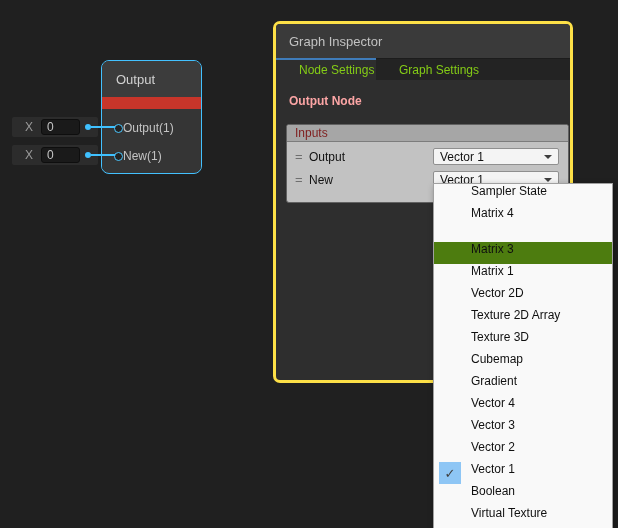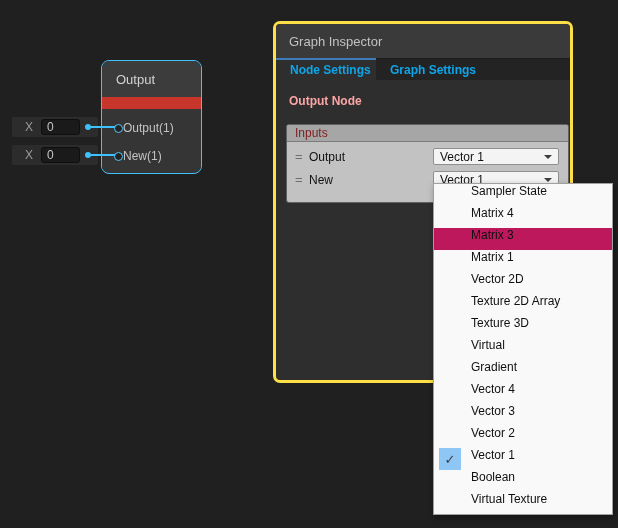--- a/index.html
+++ b/index.html
@@ -54,22 +54,22 @@
     position:absolute; left:273px; top:21px; width:300px; height:362px;
     background:#2e2e2e; border-radius:7px; border:3px solid #fde047;
     overflow:hidden;
   }
   .panel-header {
     height:34px; background:#3a3a3a; display:flex; align-items:center;
     color:#c2c2c2; font-size:13px; padding-left:13px;
   }
   .tabbar { display:flex; height:22px; background:#232323; border-top:1px solid #1c1c1c; }
   .tab {
-    height:100%; display:flex; align-items:center; padding:0 14px;
-    color:#0ea5e9; font-size:12px; position:relative; white-space:nowrap;font-weight:bold;
+    height:100%; display:flex; align-items:center; padding:0 23px;
+    color:#84cc16; font-size:12px; position:relative; white-space:nowrap;
   }
   .tab.active { background:#2e2e2e; width:100px; }
   .tab.active::before {
     content:""; position:absolute; left:0; right:0; top:-1px; height:2px;
     background:#3f7cba;
   }
   .section-title { color:#fca5a5; font-size:12px; font-weight:bold; padding:14px 0 0 13px; }
 
   .inputs-box {
     position:absolute; left:10px; top:100px; width:283px; height:79px;
@@ -97,21 +97,21 @@
     border-top:4px solid #3e3e3e;
   }
 
   
   .menu {
     position:absolute; left:433px; top:183px; width:180px;
     background:#f9f9f9; border:1px solid #a0a0a0;
     box-shadow:2px 3px 7px rgba(0,0,0,.4); z-index:10;
   }
   .menu-item { height:22px; display:flex; align-items:flex-start; }
-  .menu-item.highlighted { background:#be185d; }
+  .menu-item.highlighted { background:#4d7c0f;margin-top:14px; }
   .menu-gutter {
     width:22px; height:22px; margin-left:5px; flex:none;
     display:flex; align-items:center; justify-content:center;
     font-size:13px; color:transparent;
   }
   .menu-item.checked .menu-gutter { background:#8ec6f5; color:#3f3f3f; }
   .menu-label { margin-left:10px; font-size:12px; color:#101010; white-space:nowrap; }
 </style>
 </head>
 <body>
@@ -200,21 +200,21 @@
     <div class="menu-item">
       <span class="menu-gutter">✓</span>
       <span class="menu-label">Texture 2D Array</span>
     </div>
     <div class="menu-item">
       <span class="menu-gutter">✓</span>
       <span class="menu-label">Texture 3D</span>
     </div>
     <div class="menu-item">
       <span class="menu-gutter">✓</span>
-      <span class="menu-label">Virtual</span>
+      <span class="menu-label">Cubemap</span>
     </div>
     <div class="menu-item">
       <span class="menu-gutter">✓</span>
       <span class="menu-label">Gradient</span>
     </div>
     <div class="menu-item">
       <span class="menu-gutter">✓</span>
       <span class="menu-label">Vector 4</span>
     </div>
     <div class="menu-item">

